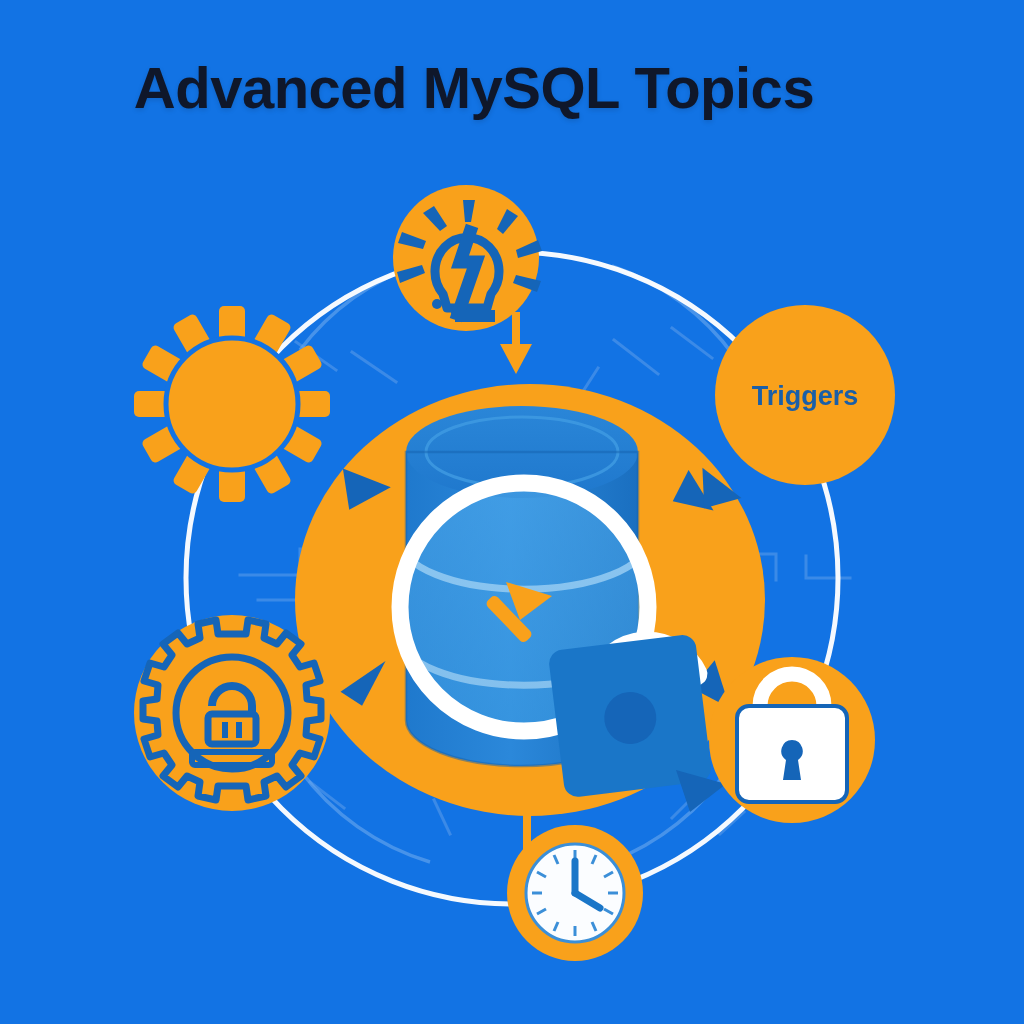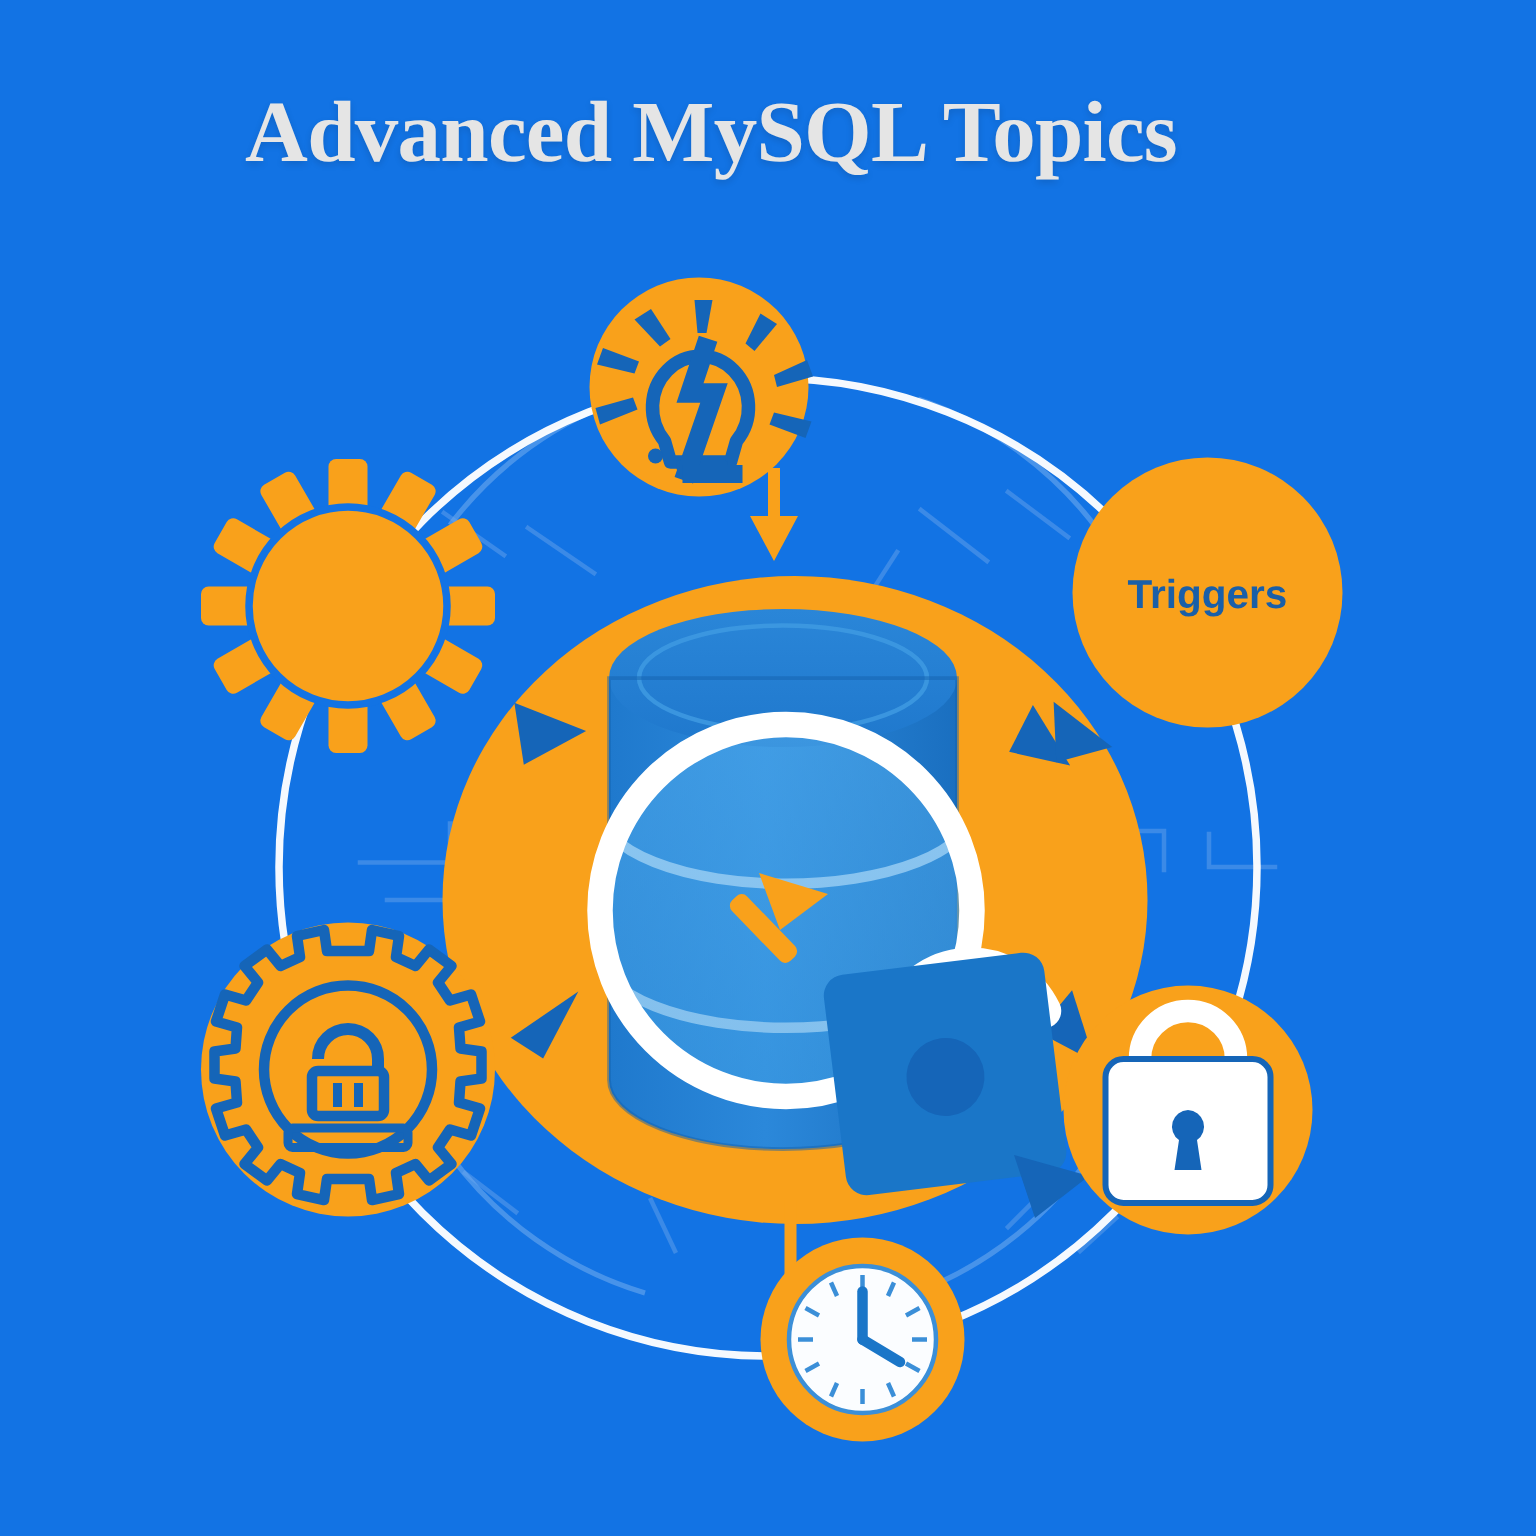--- a/index.html
+++ b/index.html
@@ -26,22 +26,22 @@
     width: 1024px;
     height: 1024px;
     display: block;
   }
   #title {
     position: absolute;
     left: 0;
     top: 58px;
     width: 948px;
     text-align: center;
-    color: #e5e5e5;
-    font-family: Liberation Serif, serif;
+    color: #0f172a;
+    font-family: Liberation Sans, sans-serif;
     font-weight: bold;
     font-size: 58px;
     letter-spacing: -0.5px;
     line-height: 1.05;
     text-shadow: 0 2px 5px rgba(0,0,0,0.13);
     user-select: none;
   }
   .node-label {
     font-family: "Liberation Sans", sans-serif;
     font-weight: bold;

